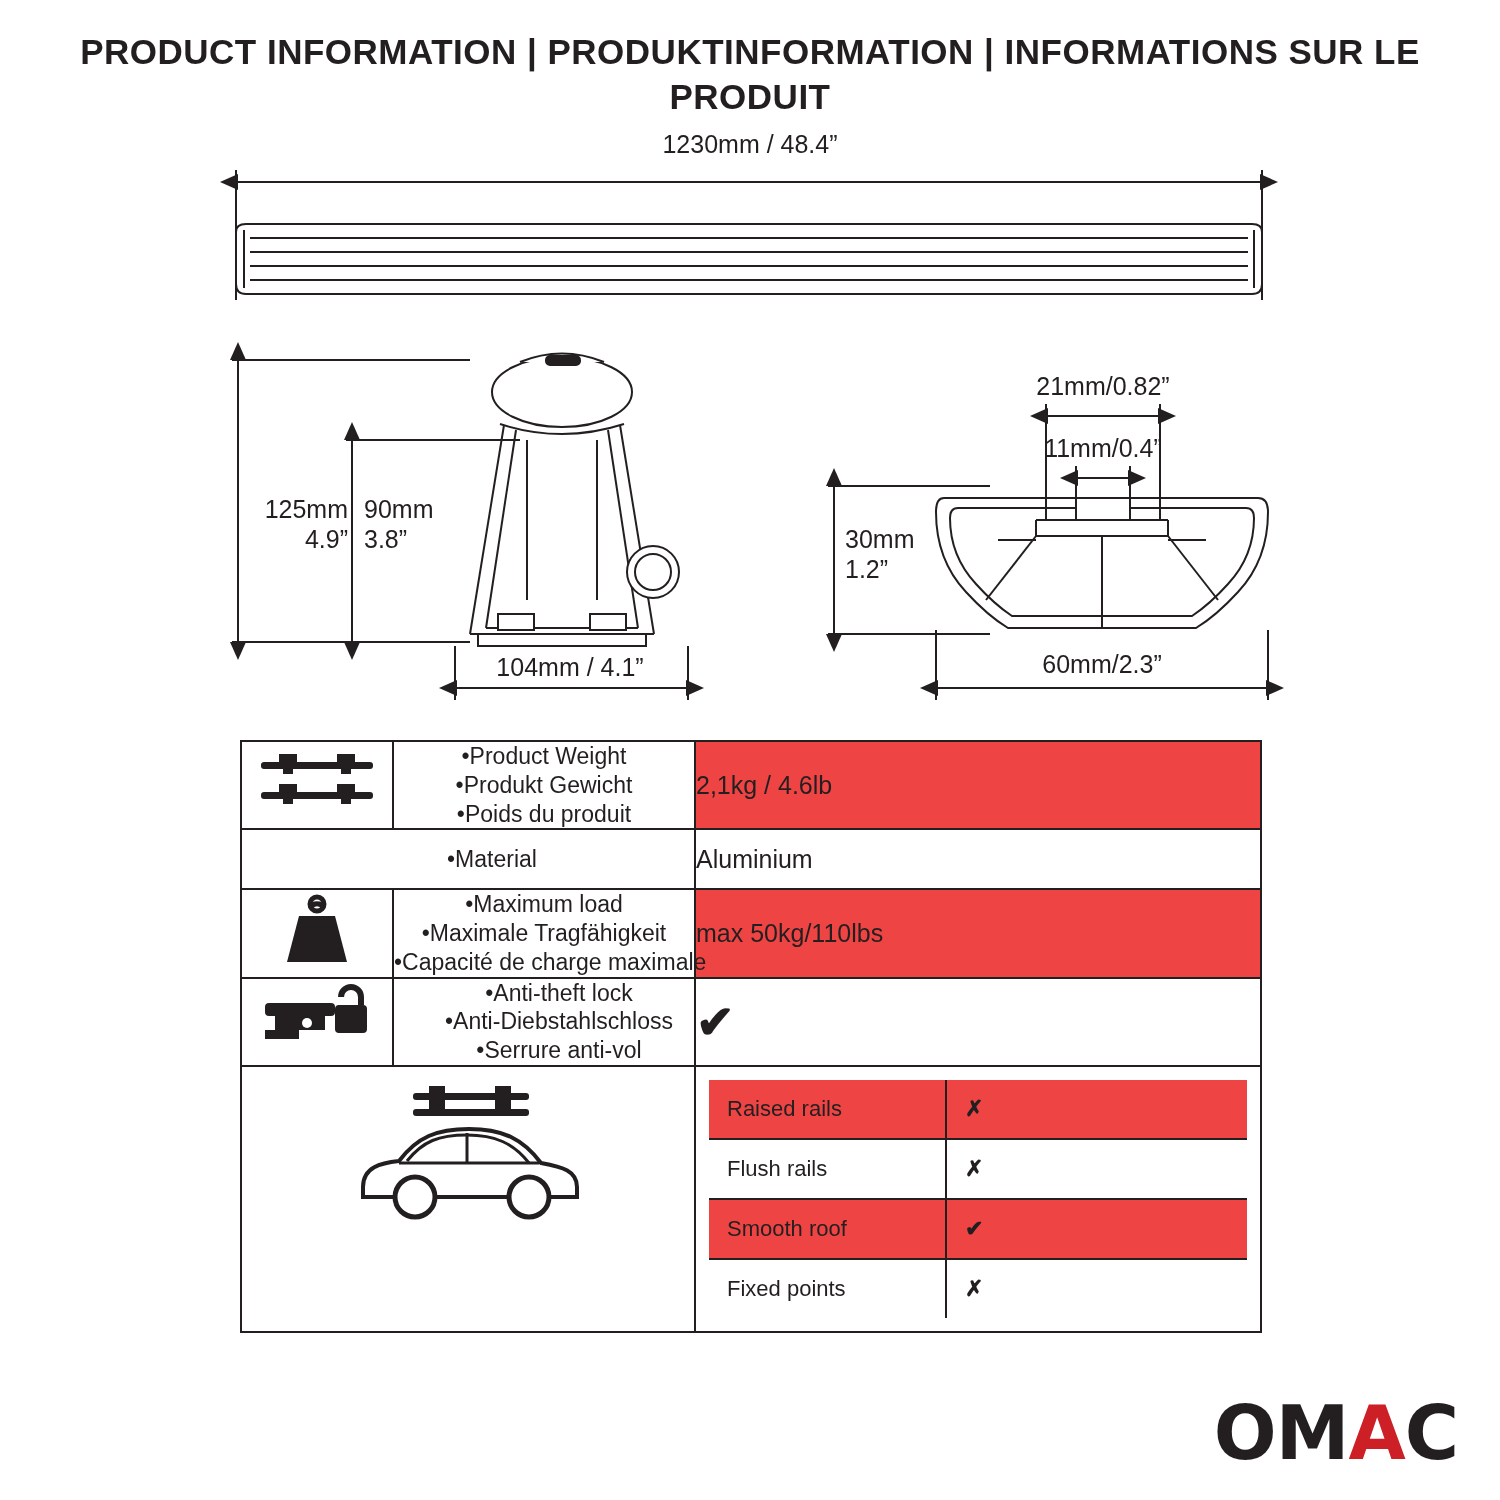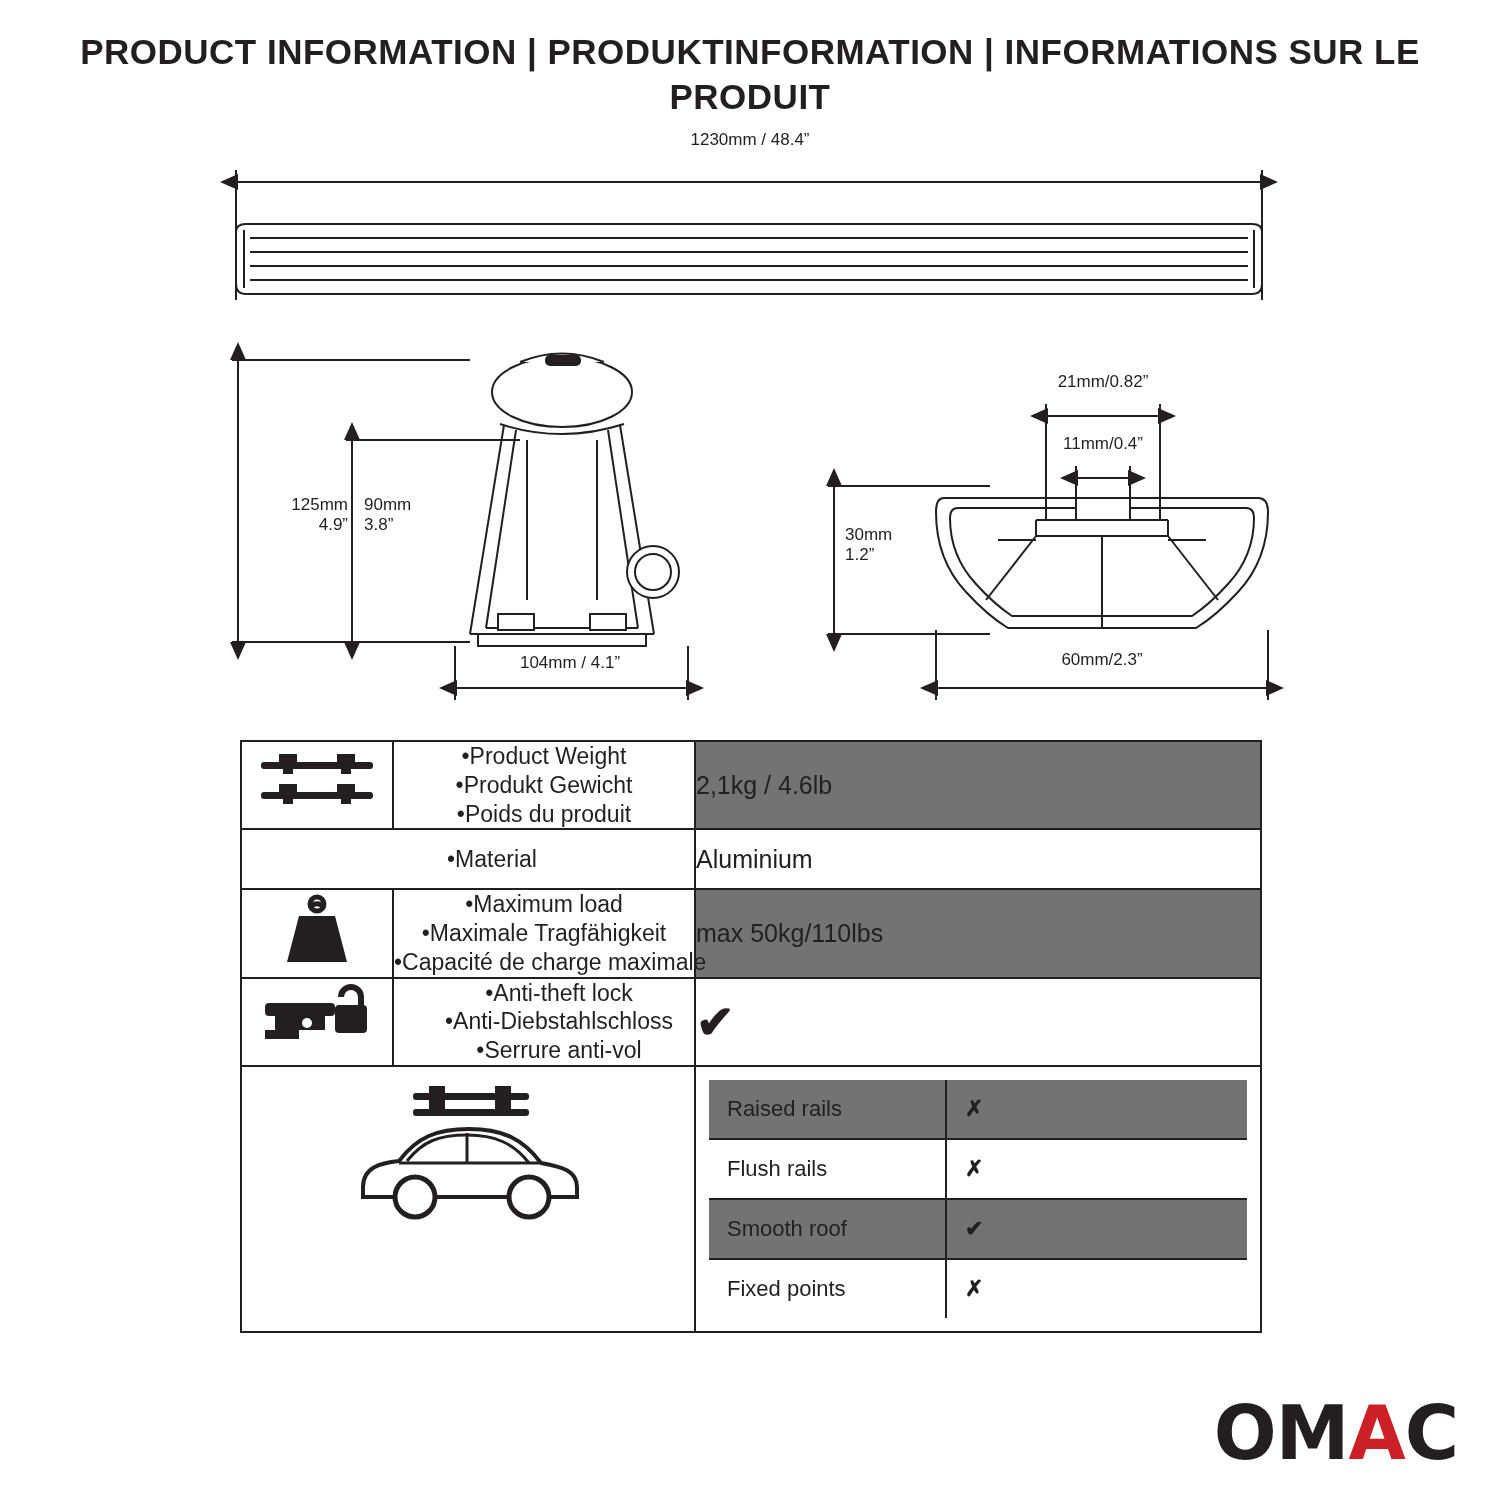--- a/index.html
+++ b/index.html
@@ -30,21 +30,21 @@
     font-size: 35px;
     font-weight: bold;
     letter-spacing: 0.5px;
     line-height: 1.28;
     color: #231f20;
   }
 
   
   .dim {
     position: absolute;
-    font-size: 17px;
+    font-size: 25px;
     color: #231f20;
     white-space: pre-line;
     line-height: 1.18;
   }
   .dim.center { text-align: center; }
   .dim.right  { text-align: right; }
 
   
   svg.draw {
     position: absolute;
@@ -79,21 +79,21 @@
     font-size: 23px;
     line-height: 1.25;
     color: #231f20;
   }
   .label-cell .ln { display: block; white-space: nowrap; }
   .value-cell {
     font-size: 25px;
     color: #231f20;
     padding-left: 24px;
   }
-  .shaded { background: #737373; }
+  .shaded { background: #ef4444; }
   .check {
     font-size: 46px;
     line-height: 1;
     font-weight: bold;
   }
   .rooftype-table {
     width: 100%;
     border-collapse: collapse;
     table-layout: fixed;
   }

